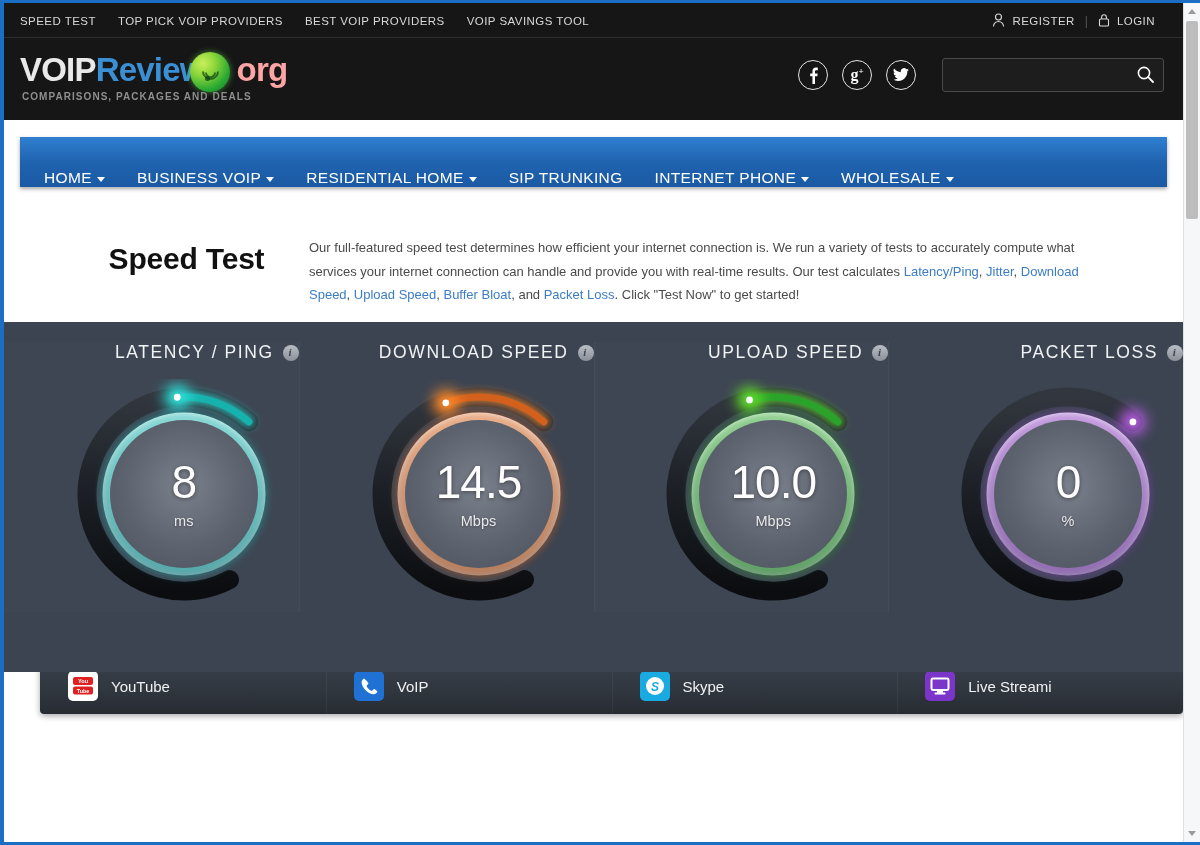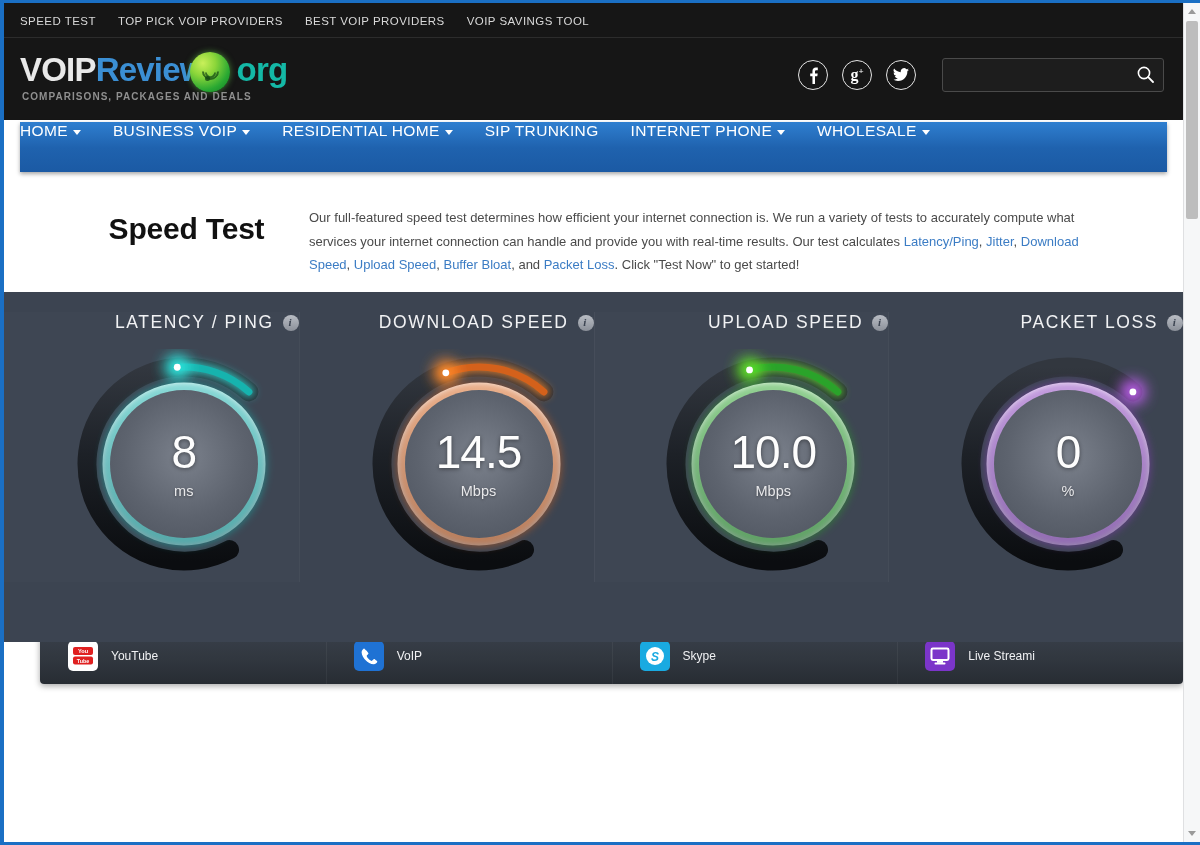--- a/index.html
+++ b/index.html
@@ -89,21 +89,21 @@
     position: absolute; left: 16px; top: 12px;
     width: 290px; height: 60px; cursor: pointer;
   }
   #logo-main {
     position: absolute; left: 0; top: 0;
     font-size: 33px; font-weight: bold; letter-spacing: -0.8px;
     white-space: nowrap; line-height: 40px;
   }
   .lg-voip { color: #e9e9e9; }
   .lg-review { color: #3b8fd4; }
-  .lg-org { color: #14b8a6; }
+  .lg-org { color: #fca5a5; }
   #logo-globe {
     position: absolute; left: 170px; top: 2px;
     width: 40px; height: 40px; border-radius: 50%;
     background: radial-gradient(circle at 32% 28%, #c9f05a 0%, #8cd63a 32%, #29a832 68%, #0e7a22 100%);
     box-shadow: 0 0 6px rgba(110,220,80,.55);
   }
   #logo-globe .wave {
     position: absolute; border: 2.4px solid rgba(20,70,20,.72);
     border-right-color: transparent; border-top-color: transparent;
     border-radius: 50%;
@@ -139,23 +139,23 @@
     font-family: "Liberation Sans", sans-serif;
   }
   #search-btn {
     position: absolute; right: 6px; top: 5px;
     width: 24px; height: 24px; background: transparent; border: 0;
     cursor: pointer; display: flex; align-items: center; justify-content: center;
   }
 
   
   #mainnav {
-    position: relative; height: 50px; margin: 2px 16px;
+    position: relative; height: 50px; margin: 17px 16px;
     background: linear-gradient(to bottom, #2f7fd0 0%, #1f62ae 52%, #1b5aa4 100%);
-    display: flex; align-items: flex-start; 
+    display: flex; align-items: flex-end; padding-left: 24px;
     box-shadow: 0 2px 4px rgba(0,0,0,.35);
   }
   .navitem {
     display: flex; align-items: center; gap: 5px;
     color: #ffffff; font-size: 15.5px; letter-spacing: .35px;
     padding: 0 18px 0 0; margin-right: 14px; cursor: pointer;
     text-decoration: none; white-space: nowrap;
   }
   .caret {
     width: 0; height: 0;
@@ -257,21 +257,21 @@
     flex: 1; display: flex; align-items: center; gap: 13px;
     padding-left: 28px; height: 56px; cursor: pointer;
     box-shadow: inset 1px 0 0 rgba(255,255,255,.05);
     white-space: nowrap; overflow: hidden;
   }
   .svc-item:first-child { box-shadow: none; }
   .svc-ico {
     width: 30px; height: 30px; border-radius: 5px; flex: none;
     display: flex; align-items: center; justify-content: center;
   }
-  .svc-label { color: #f0f1f3; font-size: 12px; }
+  .svc-label { color: #f0f1f3; font-size: 15px; }
 
   #bottom-filler {
     position: absolute; left: 0; bottom: 0; width: 1179px; height: 60px;
     background: #3c4451;
   }
 </style>
 </head>
 <body>
 
 <div id="window-frame">
@@ -279,20 +279,41 @@
 
   <div id="page">
 
     <div id="topbar">
       <nav id="topnav">
         <a class="topnav-link">SPEED TEST</a>
         <a class="topnav-link">TOP PICK VOIP PROVIDERS</a>
         <a class="topnav-link">BEST VOIP PROVIDERS</a>
         <a class="topnav-link">VOIP SAVINGS TOOL</a>
       </nav>
+      <div id="topright">
+        <a class="acct-link">
+          <span>
+            <svg width="13" height="14" viewBox="0 0 13 14">
+                  <circle cx="6.5" cy="4" r="3" fill="none" stroke="#d8d8d8" stroke-width="1.1"></circle>
+                  <path d="M1.5 13.5c0-3 2.2-5 5-5s5 2 5 5" fill="none" stroke="#d8d8d8" stroke-width="1.1"></path>
+                </svg>
+          </span>
+          <span>REGISTER</span>
+        </a>
+        <span class="acct-sep">|</span>
+        <a class="acct-link">
+          <span>
+            <svg width="12" height="14" viewBox="0 0 12 14">
+                  <rect x="1.5" y="6" width="9" height="7" rx="1" fill="none" stroke="#d8d8d8" stroke-width="1.1"></rect>
+                  <path d="M3.6 6V4.2a2.4 2.4 0 0 1 4.8 0V6" fill="none" stroke="#d8d8d8" stroke-width="1.1"></path>
+                </svg>
+          </span>
+          <span>LOGIN</span>
+        </a>
+      </div>
     </div>
 
     <div id="masthead">
       <a id="logo">
         <div id="logo-main">
           <span class="lg-voip">VOIP</span><span class="lg-review">Review</span><span style="display:inline-block;width:32px"></span><span class="lg-org">org</span>
         </div>
         <div id="logo-globe">
           <span class="wave w1"></span>
               <span class="wave w2"></span>

